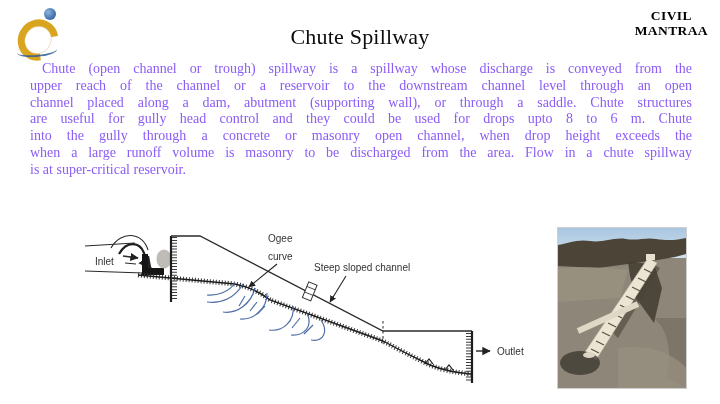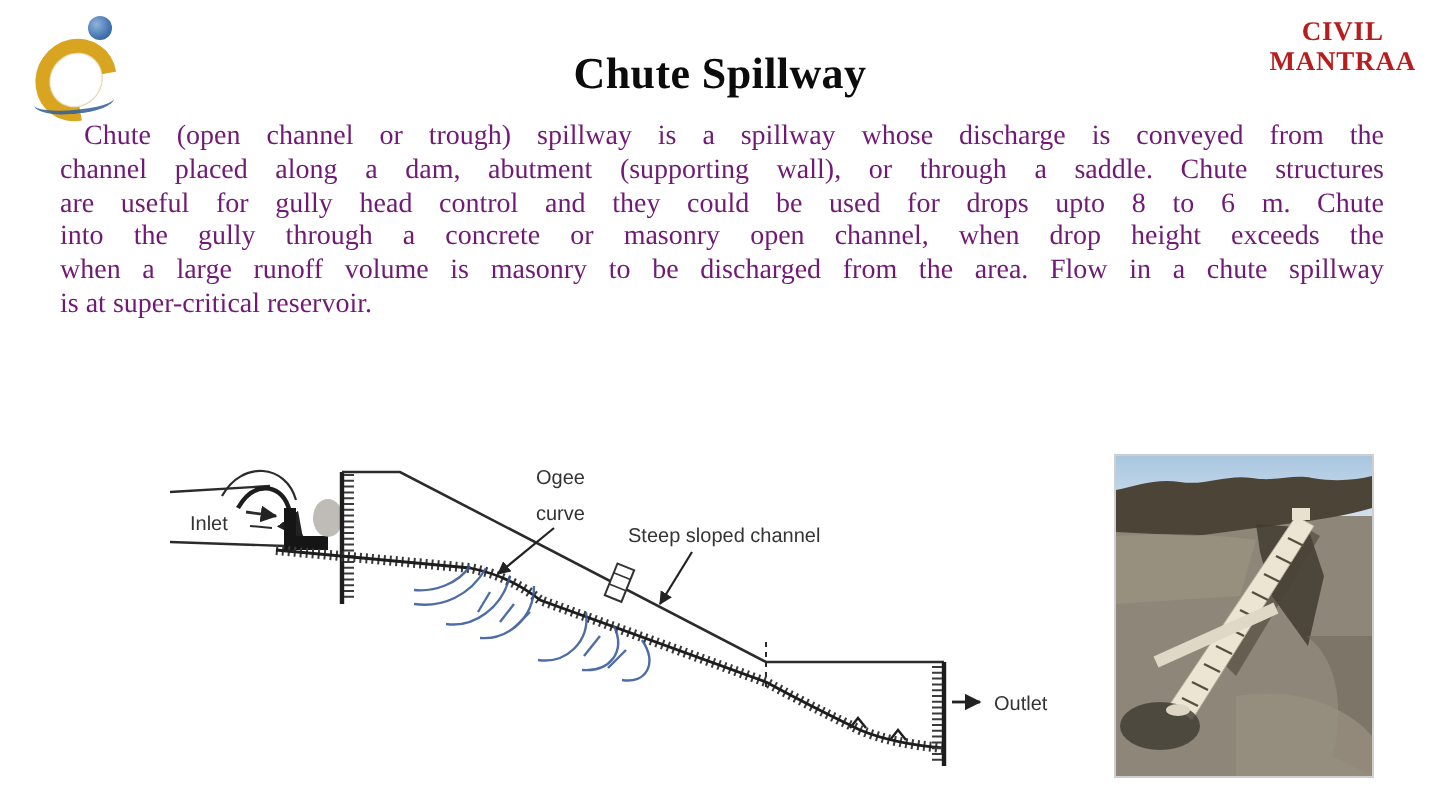--- a/index.html
+++ b/index.html
@@ -10,25 +10,25 @@
   
   .logo{position:absolute; left:15px; top:8px; width:48px; height:52px;}
   .logo-c{position:absolute; left:3px; top:11px; width:26px; height:28px;
     border:7px solid #d9a520; border-right-color:transparent; border-radius:50%;
     transform:rotate(35deg); box-shadow:0 0 1px #a87c10 inset;}
   .logo-globe{position:absolute; right:7px; top:0; width:12px; height:12px; border-radius:50%;
     background:radial-gradient(circle at 35% 35%, #8fb3dc 0%, #4a7ab5 55%, #24508a 100%);}
   .logo-swoosh{position:absolute; left:2px; bottom:3px; width:40px; height:10px;
     border-bottom:2.5px solid #2e5e99; border-radius:50%; transform:rotate(-5deg); opacity:.85;}
   .title{position:absolute; left:0; top:24px; width:720px; text-align:center;
-    font-size:22px; font-weight:bold; color:#0c0c0c; letter-spacing:.2px;}
+    font-size:22px; font-weight:normal; color:#0c0c0c; letter-spacing:.2px;}
   .brand{position:absolute; top:9px; right:12px; text-align:center; line-height:1.08;
-    font-size:13.5px; color:#b91c1c; letter-spacing:.4px; font-weight:600;}
+    font-size:13.5px; color:#000000; letter-spacing:.4px; font-weight:600;}
   
-  .para{position:absolute; left:30px; top:61px; width:662px; font-size:14px; color:#701a75;}
+  .para{position:absolute; left:30px; top:61px; width:662px; font-size:14px; color:#8b5cf6;}
   .bodyline{line-height:16.8px; text-align:justify; text-align-last:justify;}
   .bodyline.first{text-indent:12px;}
   .bodyline.last{text-align:left; text-align-last:left;}
   
   .diagram{position:absolute; left:85px; top:226px; width:460px; height:172px;}
   .diagram text{font-family:"Liberation Sans", sans-serif; font-size:10px; fill:#333;}
   .photo{position:absolute; left:558px; top:228px; width:128px; height:160px;
     outline:1px solid #cfcfcf;}
 </style>
 </head>
@@ -43,20 +43,21 @@
   </div>
 
   <div class="title">Chute Spillway</div>
   <div class="brand">
     <div>CIVIL</div>
     <div>MANTRAA</div>
   </div>
 
   <div class="para">
     <div class="bodyline first">Chute (open channel or trough) spillway is a spillway whose discharge is conveyed from the</div>
+    <div class="bodyline">upper reach of the channel or a reservoir to the downstream channel level through an open</div>
     <div class="bodyline">channel placed along a dam, abutment (supporting wall), or through a saddle. Chute structures</div>
     <div class="bodyline">are useful for gully head control and they could be used for drops upto 8 to 6 m. Chute</div>
     <div class="bodyline">into the gully through a concrete or masonry open channel, when drop height exceeds the</div>
     <div class="bodyline">when a large runoff volume is masonry to be discharged from the area. Flow in a chute spillway</div>
     <div class="bodyline last">is at super-critical reservoir.</div>
   </div>
 
   <svg class="diagram" viewBox="0 0 460 172">
     <defs>
       <marker id="arr" markerWidth="7" markerHeight="7" refX="5.5" refY="3" orient="auto">

